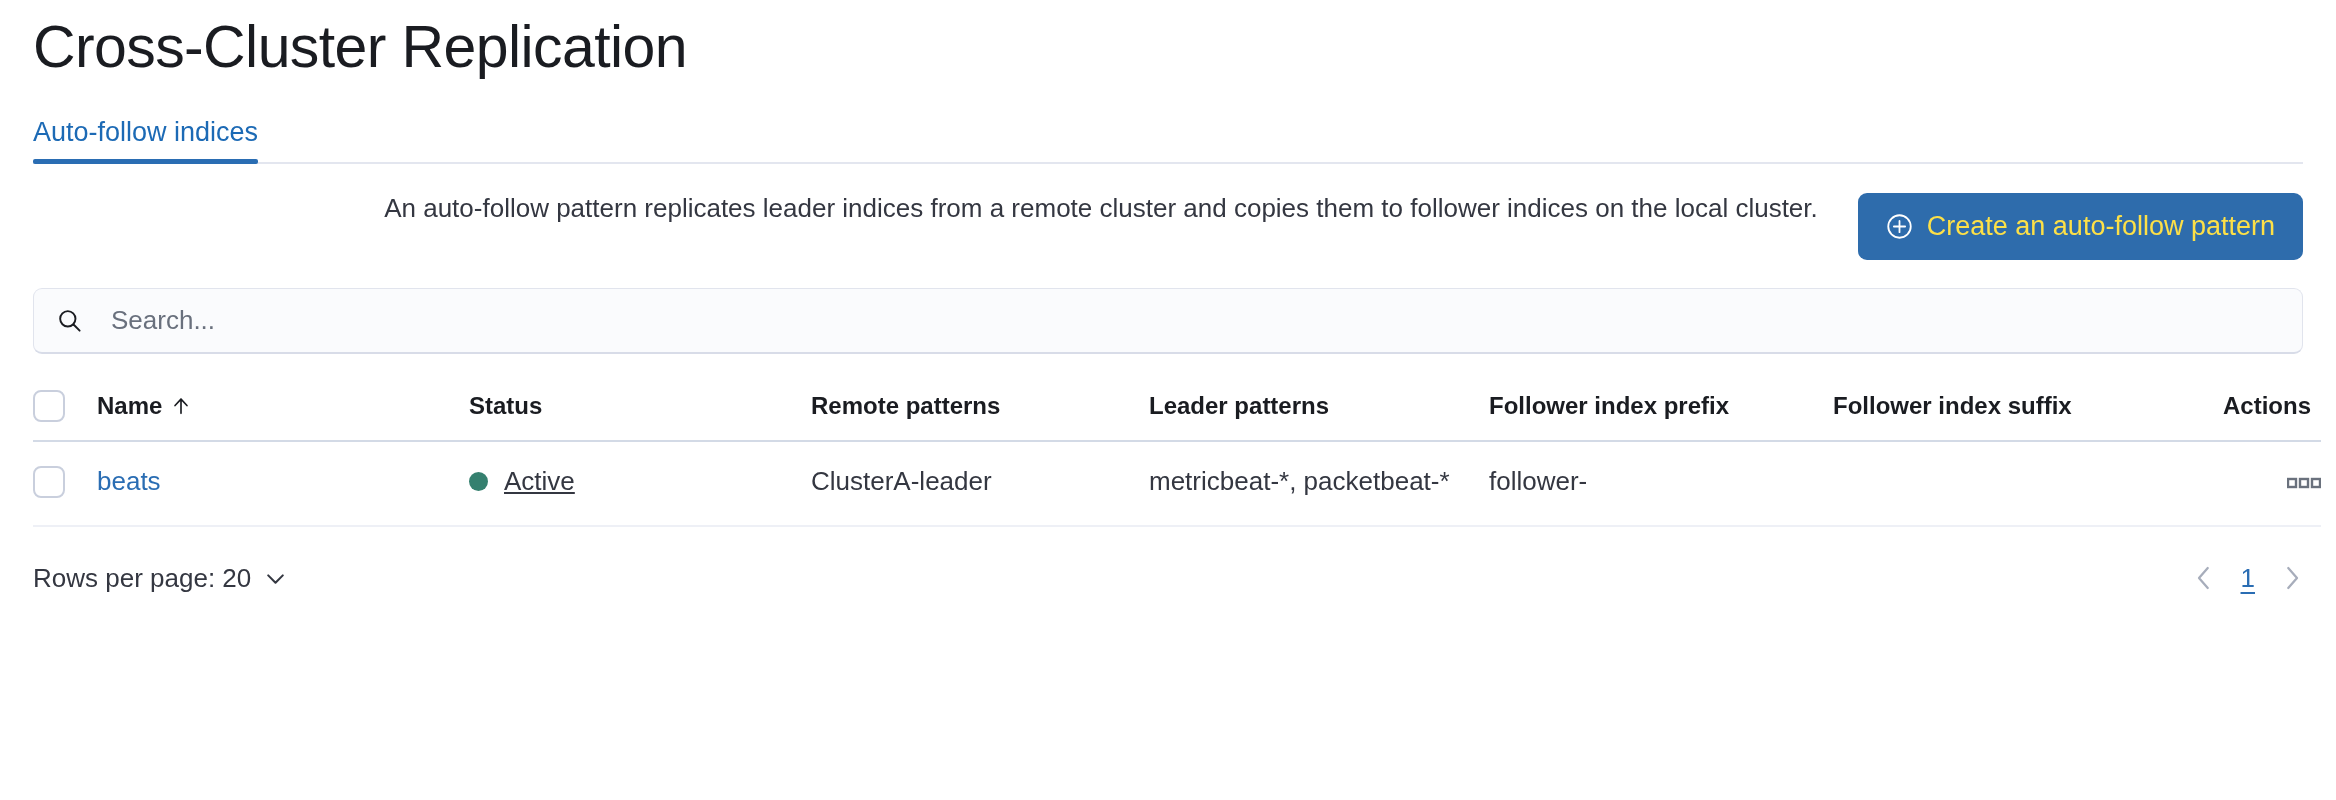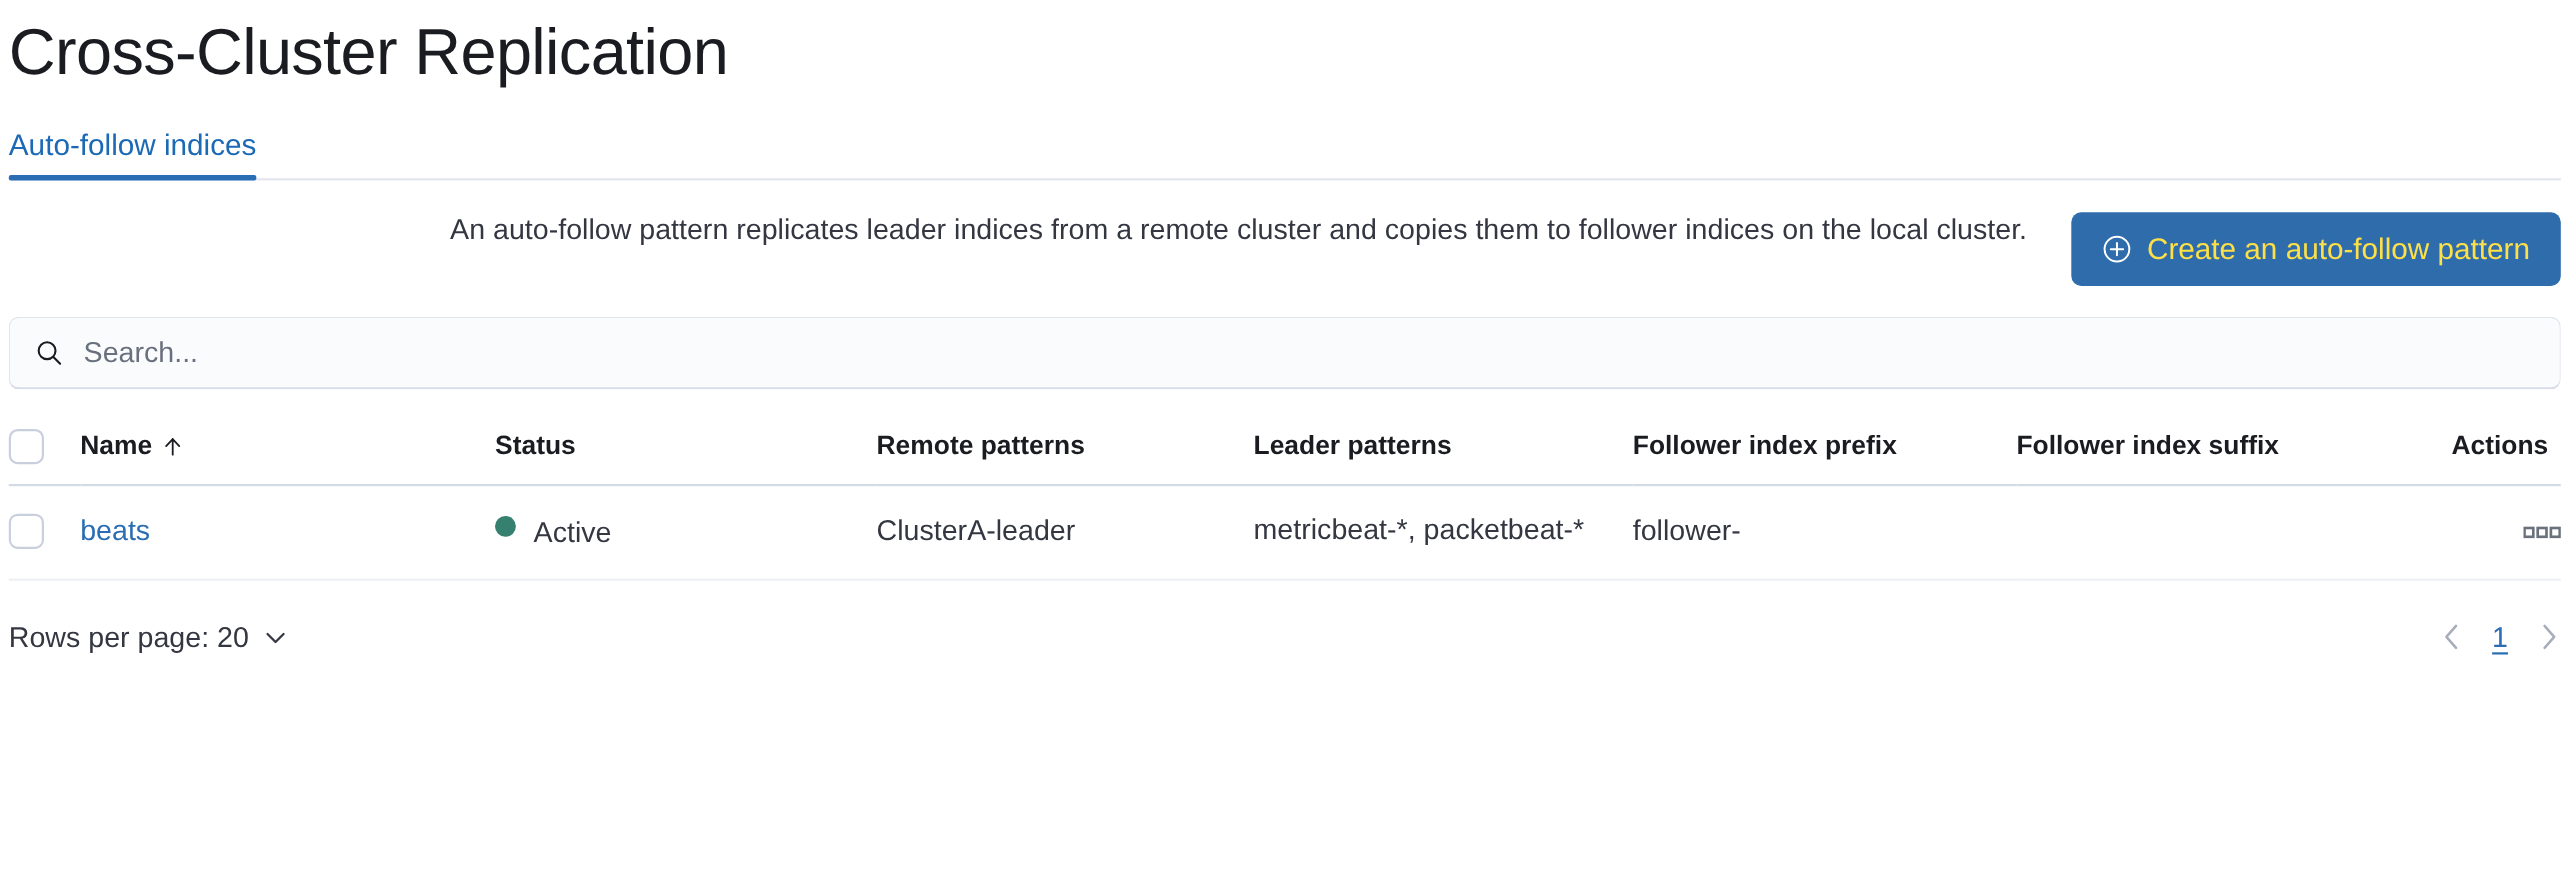--- a/index.html
+++ b/index.html
@@ -9,21 +9,21 @@
     height: 800px;
     background: #ffffff;
     font-family: "Liberation Sans", sans-serif;
     -webkit-font-smoothing: antialiased;
   }
 
   .page {
     position: relative;
     width: 2336px;
     height: 756px;
-    padding: 0 8px;
+    padding: 0 33px;
     overflow: hidden;
   }
 
   
   .page-title {
     font-size: 59px;
     font-weight: 300;
     color: #1a1c21;
     letter-spacing: -0.6px;
     line-height: 1;
@@ -102,21 +102,21 @@
   .search-wrap {
     margin-top: 28px;
     height: 66px;
     background: #fafbfd;
     border: 1px solid #e1e4ed;
     border-bottom: 2px solid #d8dce8;
     border-radius: 9px;
     display: flex;
     align-items: center;
     padding: 0 22px;
-    gap: 18px;
+    gap: 28px;
   }
   .search-icon { width: 27px; height: 27px; flex: 0 0 auto; display: block; }
   .search-input {
     flex: 1;
     border: none;
     outline: none;
     background: transparent;
     font-size: 26px;
     font-family: "Liberation Sans", sans-serif;
     color: #343741;
@@ -165,21 +165,21 @@
     display: inline-block;
     cursor: pointer;
     vertical-align: middle;
   }
 
   .sort-arrow { width: 22px; height: 22px; display: inline-block; vertical-align: -3px; margin-left: 8px; }
   .th-name-inner { display: inline-flex; align-items: center; cursor: pointer; }
 
   .link { color: #2a6db3; text-decoration: none; cursor: pointer; }
 
-  .status-cell { display: inline-flex; gap: 16px; }
+  .status-cell { display: inline-flex; align-items: center; gap: 16px; text-decoration: underline; }
   .dot { width: 19px; height: 19px; border-radius: 50%; background: #35806f; flex: 0 0 auto; display: block; }
 
   .multiline { line-height: 1.35; }
 
   .actions-btn {
     display: inline-block;
     cursor: pointer;
     line-height: 0;
   }
   .boxes-icon { width: 34px; height: 14px; display: block; }

